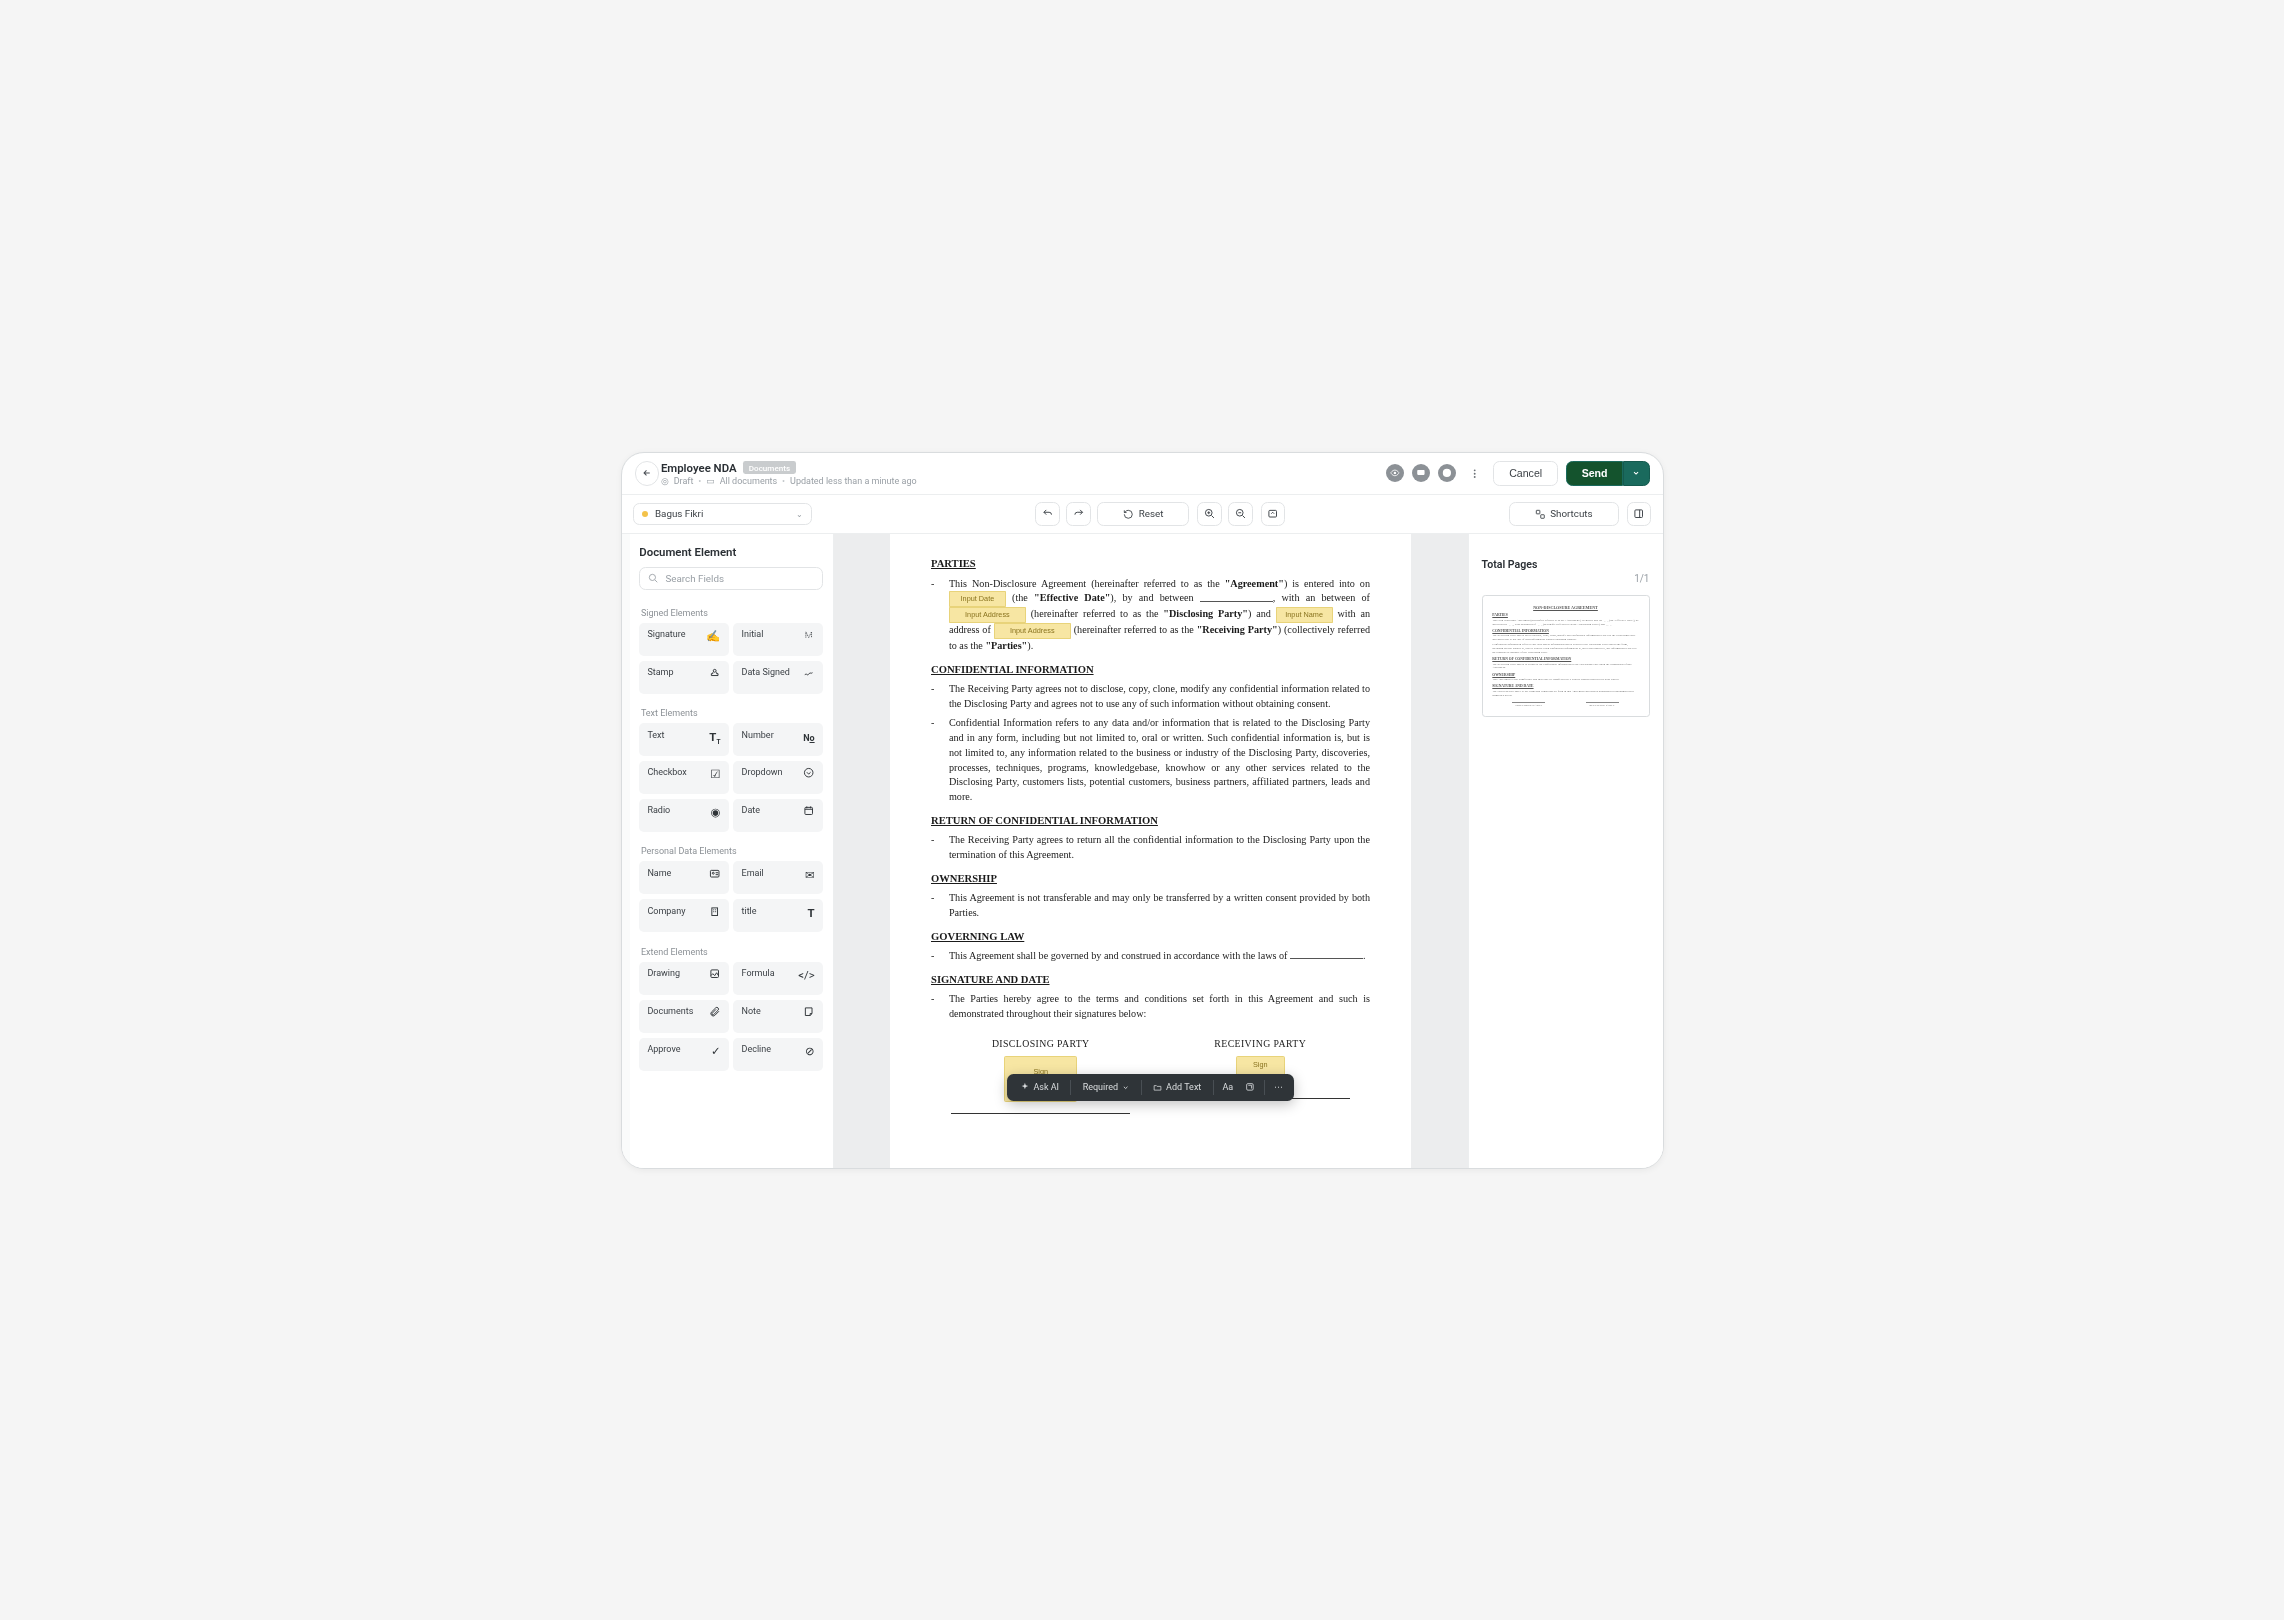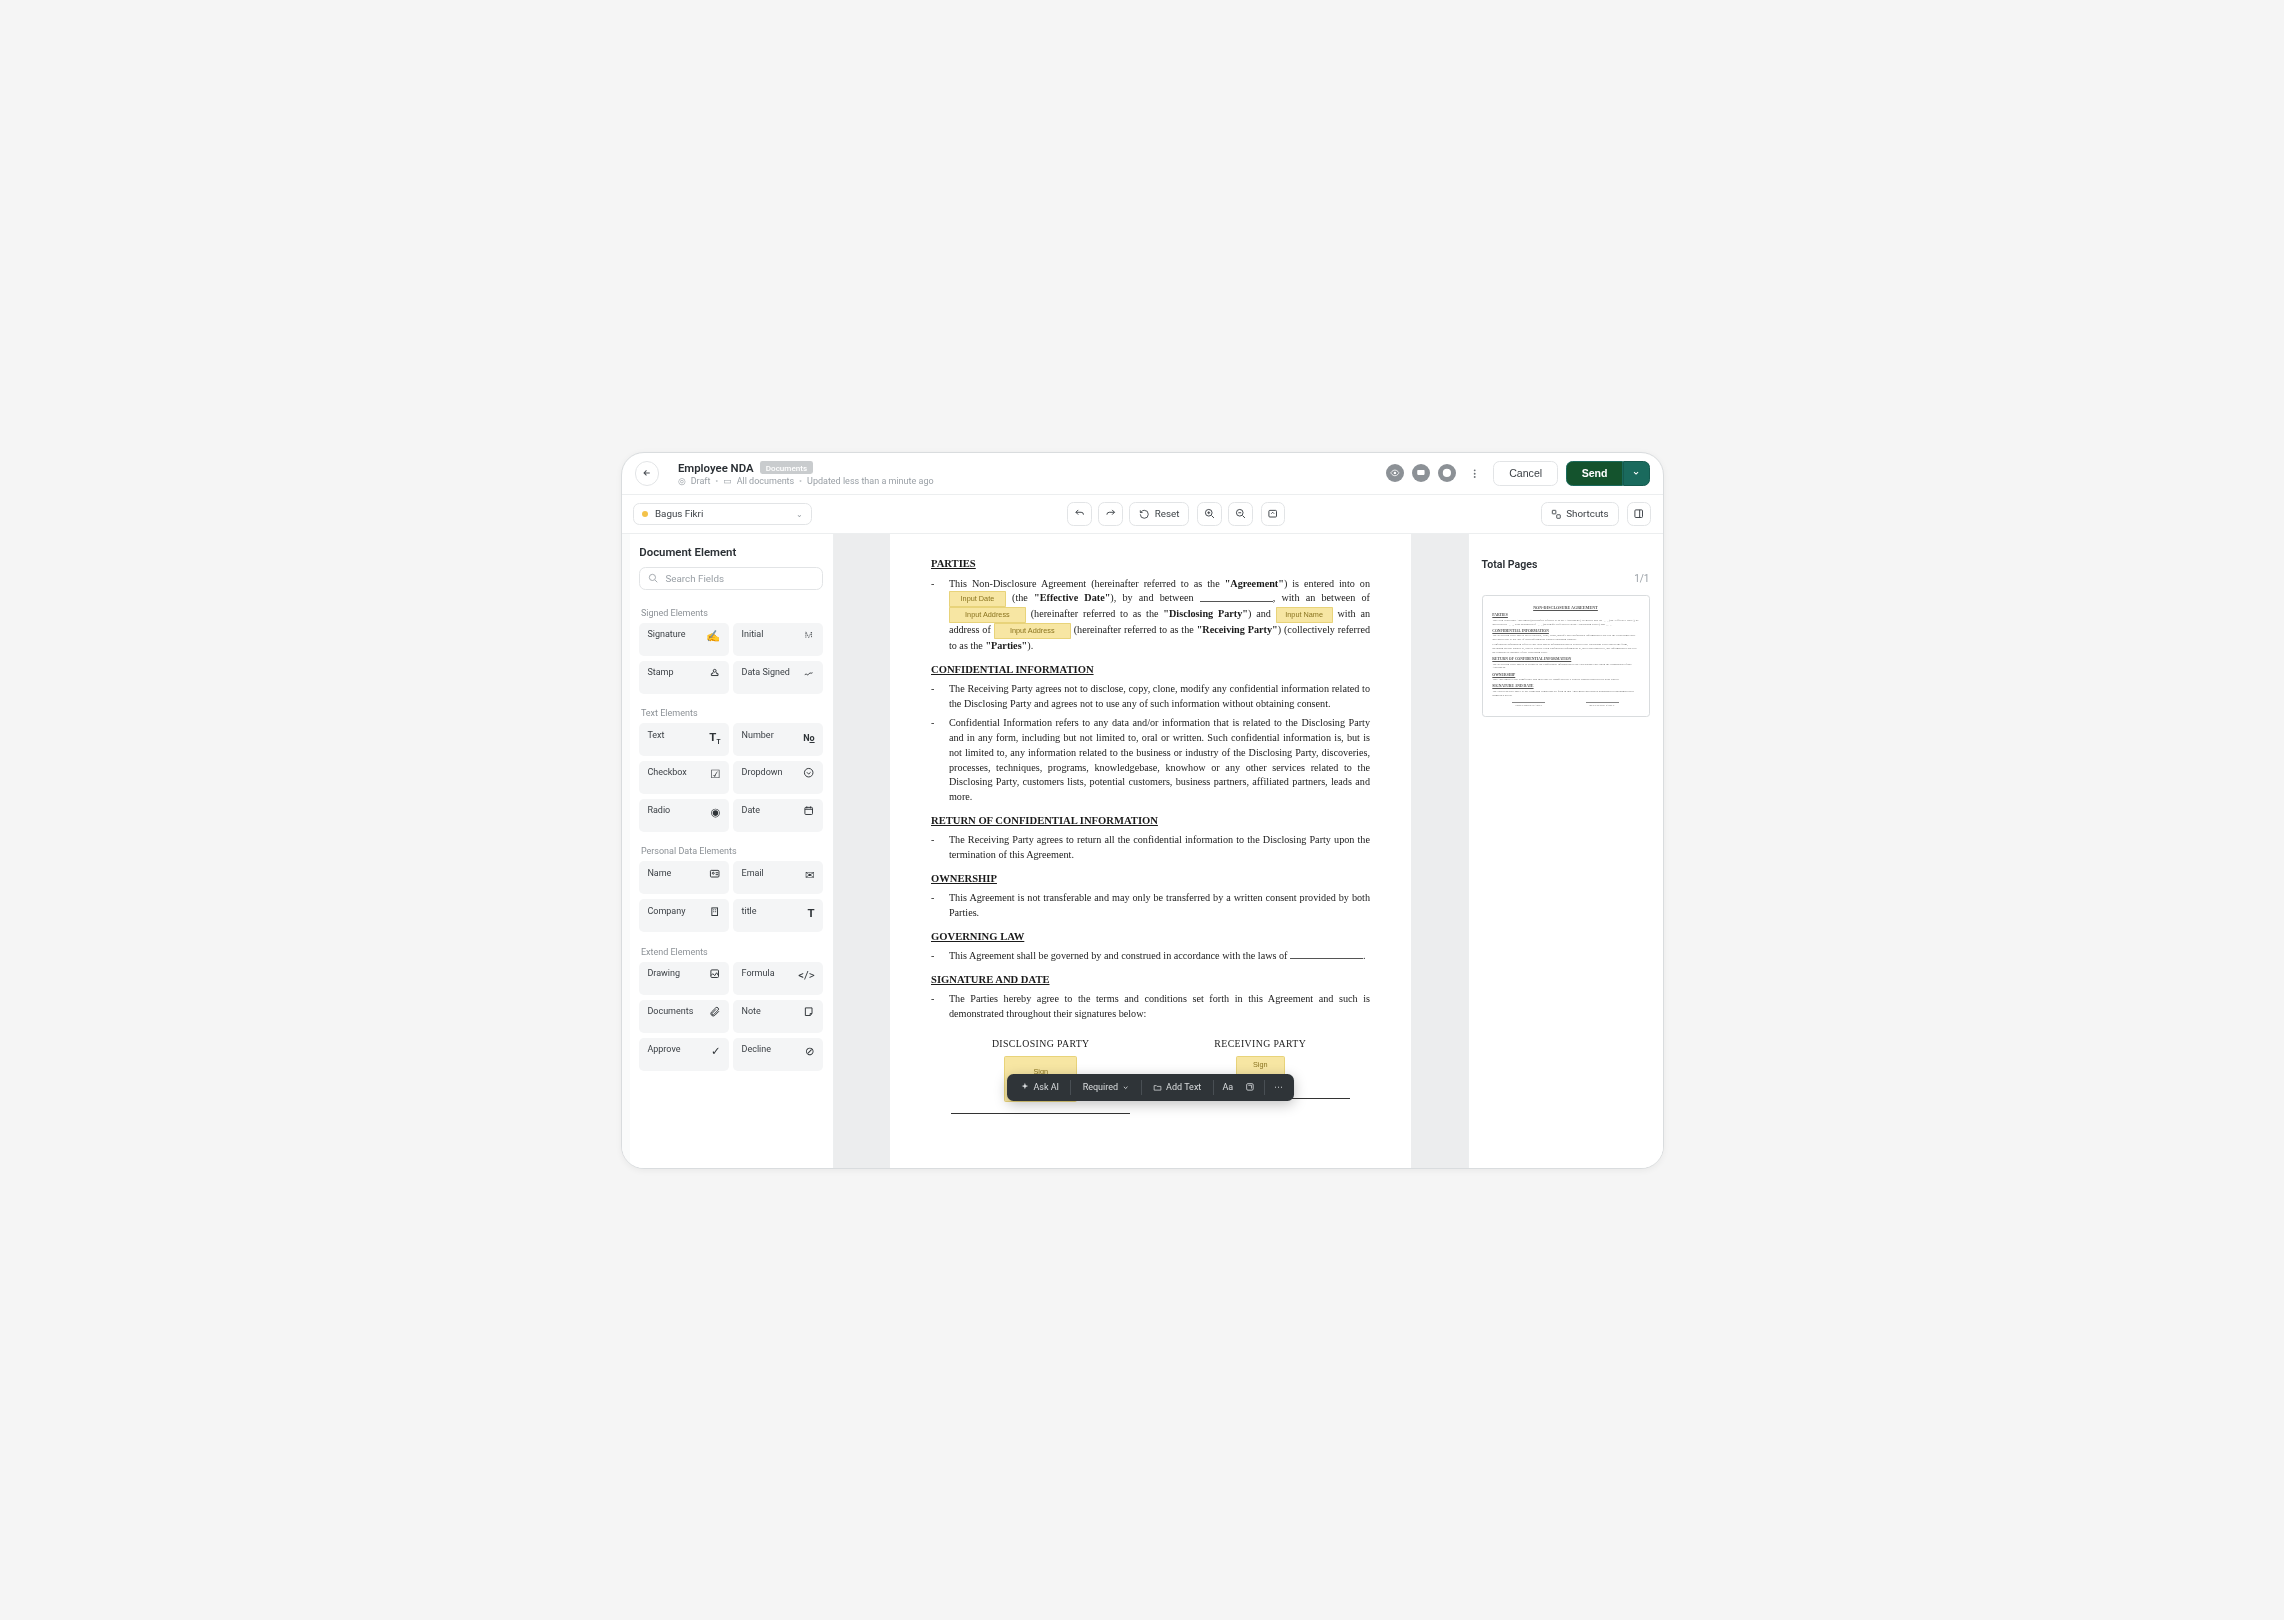--- a/index.html
+++ b/index.html
@@ -23,21 +23,21 @@
     flex-direction: column;
     box-shadow: 0 1.6px 6.5px rgba(0,0,0,0.05);
   }
 
   
   .header {
     display: flex;
     align-items: center;
     padding: 8.1px 13px;
     border-bottom: 0.8px solid #eceeef;
-    gap: 19px;
+    gap: 2px;
   }
   .back-btn {
     width: 24.4px; height: 24.4px;
     border: 0.8px solid #e2e4e6;
     border-radius: 50%;
     display: flex; align-items: center; justify-content: center;
     color: #4a4f55; font-size: 11.4px; cursor: pointer;
   }
   .title-block { flex: 1; }
   .title-row { display: flex; align-items: center; gap: 6.5px; }
@@ -62,21 +62,21 @@
     flex:0 0 179px;
     border:0.8px solid #e2e4e6; border-radius:6.5px;
     padding:4.9px 8.1px; display:flex; align-items:center; gap:6.5px;
     font-size:9.8px; color:#3a3f44;
   }
   .recipient-select .bullet { width:6.5px; height:6.5px; border-radius:50%; background:#f3c24a; }
   .recipient-select .caret { margin-left:auto; color:#9aa0a6; font-size:8.1px; }
   .toolbar-center { flex:1; display:flex; justify-content:center; gap:8.1px; }
   .tgroup { display:flex; gap:6.5px; align-items:center; }
   .tbtn { width:24.4px; height:24.4px; border:0.8px solid #e2e4e6; border-radius:6.5px; display:flex; align-items:center; justify-content:center; font-size:10.6px; color:#3a3f44; cursor:pointer; background:#fff; }
-  .tbtn.text { width:auto; padding:0 9px; gap:4.9px; font-size:9.8px; }
+  .tbtn.text { width:auto; padding:0 25px; gap:4.9px; font-size:9.8px; }
   .toolbar-right { display:flex; gap:8.1px; }
 
   
   .main { flex:1; display:flex; overflow:hidden; background:#fafbfb;padding-left:8px; }
 
   
   .left-panel {
     width: 204px; background:#fff; border-right:0.8px solid #eceeef;
     display:flex; flex-direction:column; padding:11.4px 9.8px; overflow-y:auto;
   }

